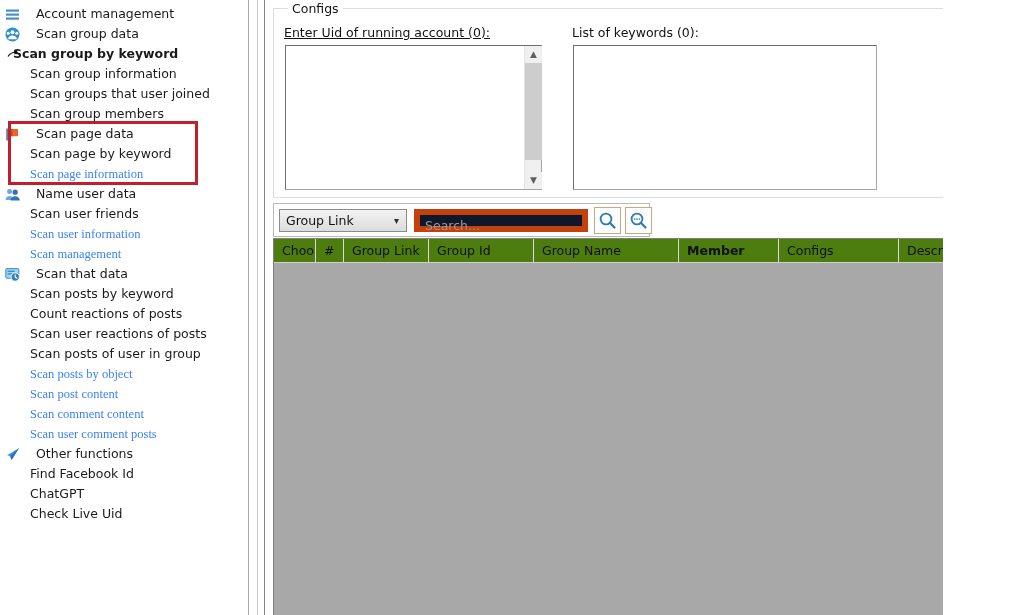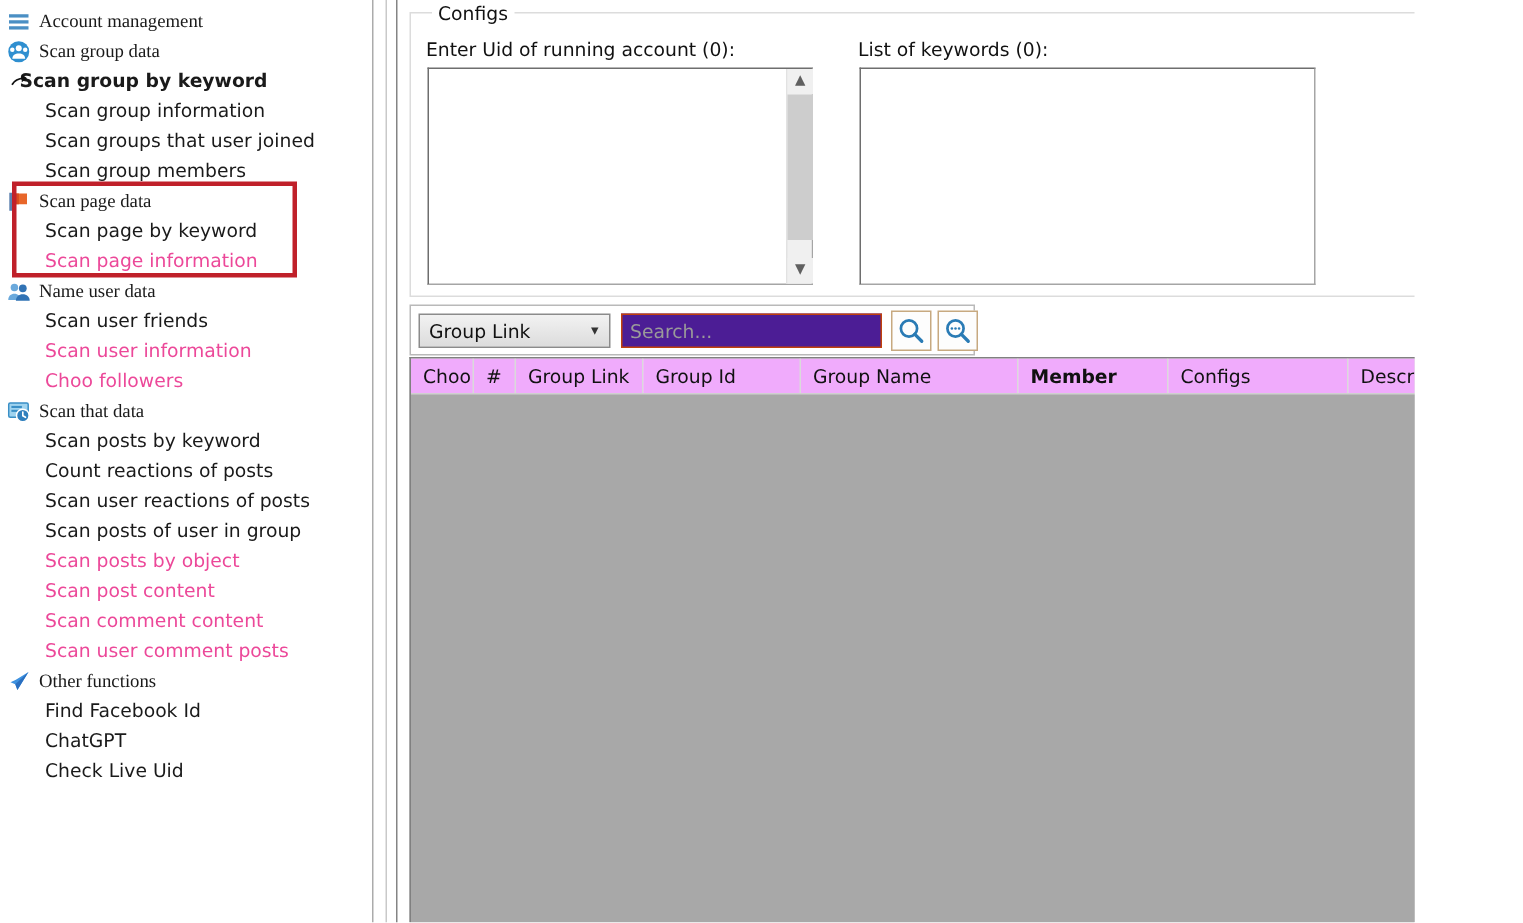--- a/index.html
+++ b/index.html
@@ -32,23 +32,23 @@
   .nav-item {
     position: relative;
     height: 20px;
     line-height: 20px;
     padding-left: 30px;
     white-space: nowrap;
     font-size: 12.5px;
     color: #1a1a1a;
     cursor: default;
   }
-  .nav-item.root { padding-left: 26px; font-family: Liberation Serif, serif; }
+  .nav-item.root { padding-left: 36px; }
   .nav-item.bold { font-weight: bold; padding-left: 13px; }
-  .nav-item.disabled { color: #ec4899; }
+  .nav-item.disabled { color: #3b82f6; font-family: Liberation Serif, serif; }
   .nav-item .ico {
     position: absolute;
     left: 6px; top: 3px;
     width: 15px; height: 15px;
     display: block;
   }
   .nav-item.root .ico { left: 5px; }
 
   
   #highlight-box {
@@ -166,22 +166,22 @@
     position: absolute;
     right: 7px; top: 0;
     font-size: 10px;
     color: #333;
     line-height: 22px;
   }
   #searchbox {
     position: absolute;
     left: 140px; top: 5px;
     width: 174px; height: 23px;
-    background: #4c1d95;
-    border: 1px solid #c2410c;
+    background: #0f172a;
+    border: 6px solid #c2410c;
     font-size: 12.5px;
     line-height: 21px;
     padding-left: 5px;
     color: #9a9a9a;
   }
   .iconbtn {
     position: absolute;
     top: 3px;
     width: 27px; height: 27px;
     background: #fdfdfd;
@@ -212,21 +212,21 @@
   }
   #grid-header .hcell {
     position: relative;
     height: 23px;
     line-height: 23px;
     padding-left: 8px;
     font-size: 12.5px;
     color: #111;
     white-space: nowrap;
     overflow: hidden;
-    background: #f0abfc;
+    background: #4d7c0f;
     border-right: 1px solid #dadada;
     cursor: default;
   }
   #grid-body {
     height: 353px;
     background: #a8a8a8;
   }
 </style>
 </head>
 <body>
@@ -262,21 +262,21 @@
         <li class="nav-item"><span>Scan page by keyword</span></li>
         <li class="nav-item disabled"><span>Scan page information</span></li>
         <li class="nav-item root"><span class="ico"><svg width="15" height="15" viewBox="0 0 15 15">
               <circle cx="4.6" cy="4.6" r="2.5" fill="#6aa9dc"></circle>
               <path d="M0.5 13c0-2.6 1.8-4.1 4.1-4.1S8.7 10.4 8.7 13z" fill="#6aa9dc"></path>
               <circle cx="10.2" cy="5.2" r="2.6" fill="#3173b5"></circle>
               <path d="M5.6 13.5c0-2.7 2-4.3 4.6-4.3s4.6 1.6 4.6 4.3z" fill="#3173b5"></path>
             </svg></span><span>Name user data</span></li>
         <li class="nav-item"><span>Scan user friends</span></li>
         <li class="nav-item disabled"><span>Scan user information</span></li>
-        <li class="nav-item disabled"><span>Choo followers</span></li>
+        <li class="nav-item disabled"><span>Scan management</span></li>
         <li class="nav-item root"><span class="ico"><svg width="15" height="15" viewBox="0 0 15 15">
               <rect x="0.8" y="1.6" width="13" height="9.6" rx="1" fill="#9fd3ef" stroke="#3a8fc6" stroke-width="1"></rect>
               <rect x="2.6" y="3.6" width="7" height="1.4" fill="#3a8fc6"></rect>
               <rect x="2.6" y="6.2" width="5" height="1.4" fill="#3a8fc6"></rect>
               <circle cx="10.2" cy="10" r="4.2" fill="#2f7fbd" stroke="#ffffff" stroke-width="1"></circle>
               <path d="M10.2 7.7v2.5l1.8 1" stroke="#ffffff" stroke-width="1.1" fill="none" stroke-linecap="round"></path>
             </svg></span><span>Scan that data</span></li>
         <li class="nav-item"><span>Scan posts by keyword</span></li>
         <li class="nav-item"><span>Count reactions of posts</span></li>
         <li class="nav-item"><span>Scan user reactions of posts</span></li>
@@ -298,21 +298,21 @@
 
   <div id="splitter">
     <div class="grip"></div>
   </div>
 
   <div id="main">
 
     <div id="configs-group">
       <span id="configs-legend">Configs</span>
 
-      <span class="field-label" style="left:10px; top:16px;">Enter Uid of running account (0):</span>
+      <span class="field-label" style="left:10px; top:16px;text-decoration:underline;">Enter Uid of running account (0):</span>
 
       <div class="textbox" style="left:11px; top:36px; width:257px; height:145px;">
         <span style="display:block; padding:2px 4px; font-size:12.5px;"></span>
         <div class="vscroll">
           <div class="arrow up">▲</div>
           <div class="thumb"></div>
           <div class="arrow down">▼</div>
         </div>
       </div>
 

